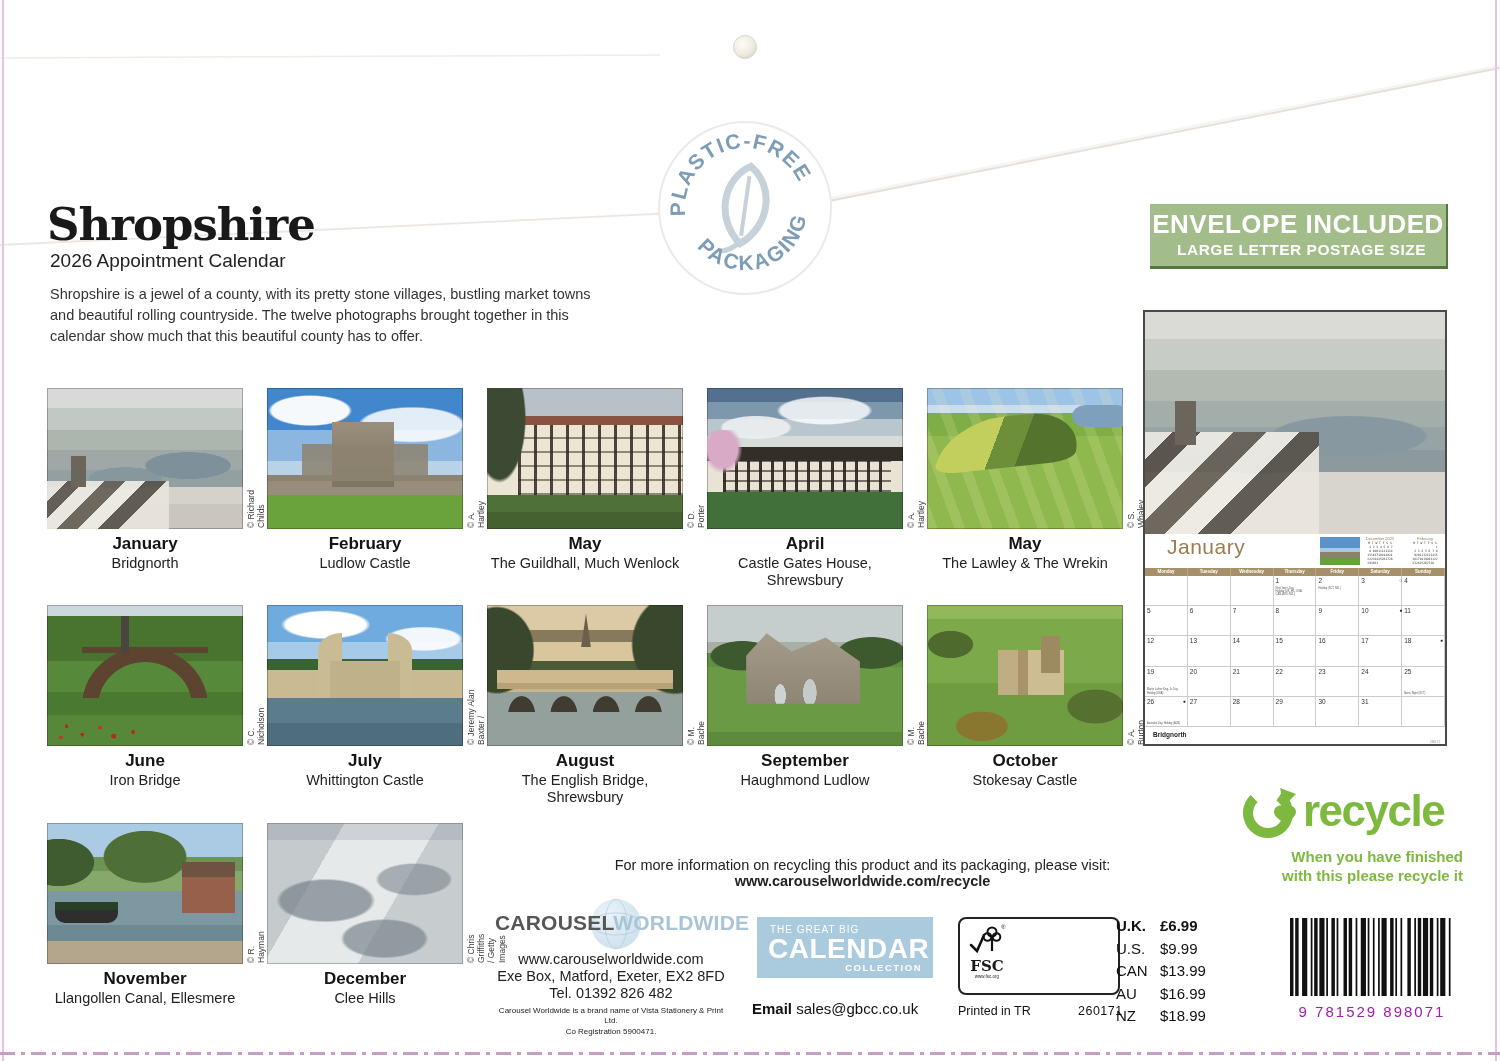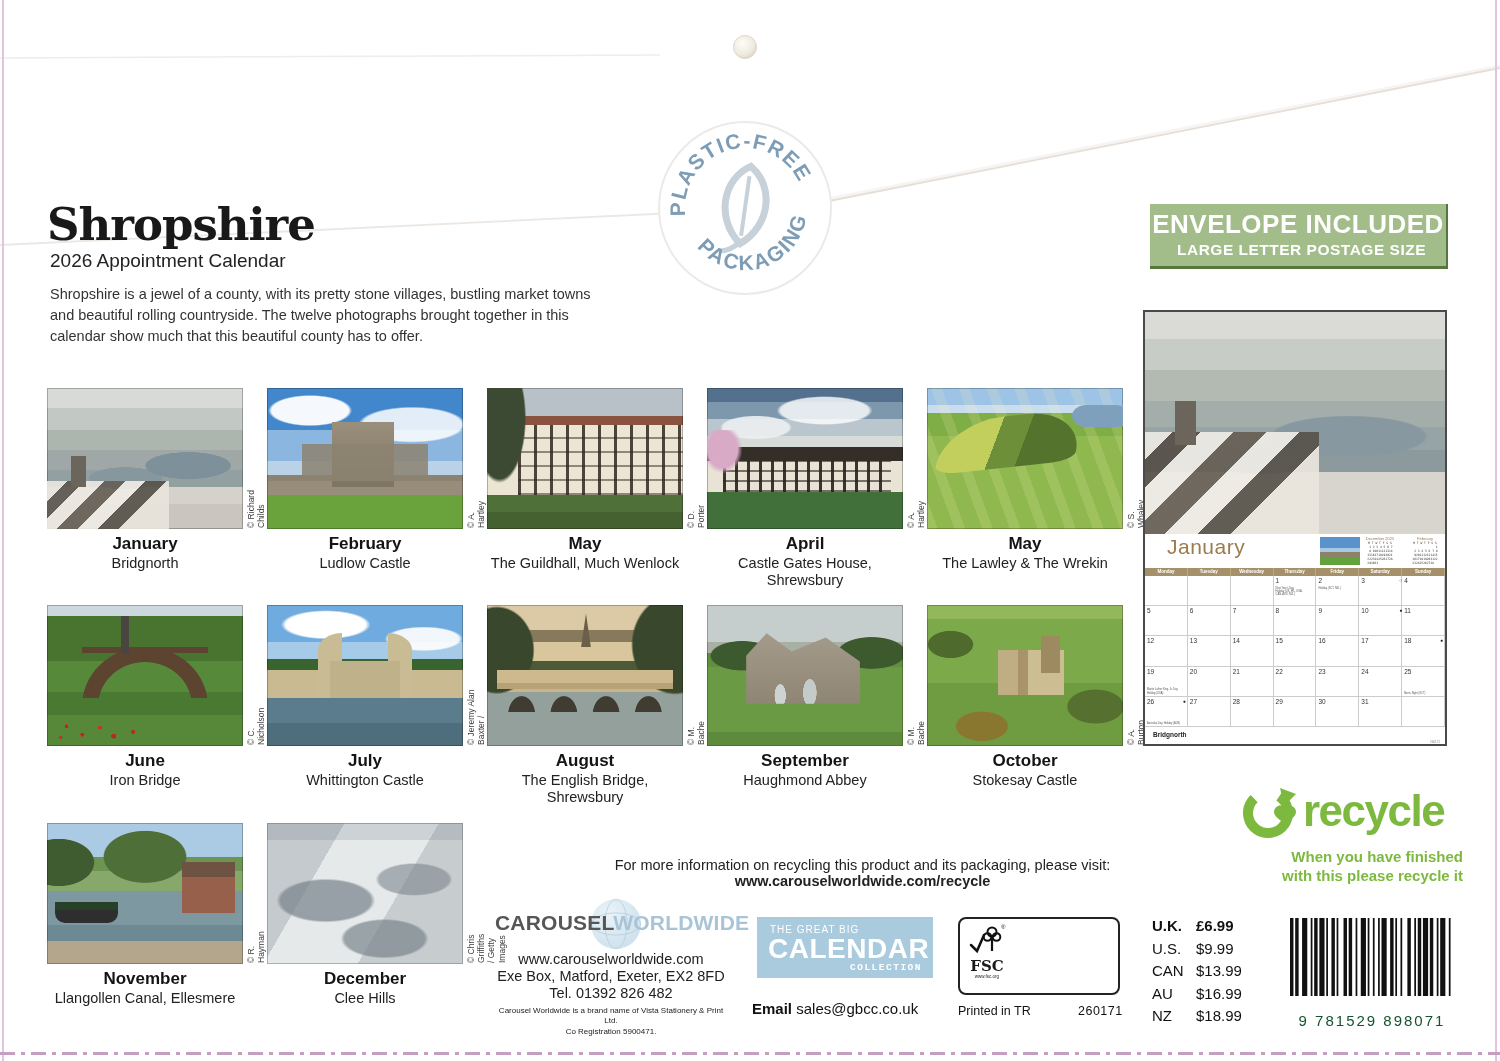--- a/index.html
+++ b/index.html
@@ -165,41 +165,41 @@
   .cw .globe::after{transform:scaleY(.45);}
   .cw .logo{position:relative;font-size:21px;font-weight:800;letter-spacing:.2px;margin-top:8px;}
   .cw .p1{color:#565656;} .cw .p2{color:#a9c4d6;}
   .cw .web{font-size:14.5px;color:#222;margin-top:16px;}
   .cw .addr,.cw .tel{font-size:14.5px;color:#222;margin-top:1px;}
   .cw .legal{font-size:8px;color:#222;margin-top:5px;line-height:1.3;}
 
   .gbcc{left:757px;top:917px;width:176px;height:61px;background:#a9cbdd;color:#fff;}
   .gbcc .t1{font-size:10px;font-weight:400;letter-spacing:1px;margin:7px 0 0 13px;}
   .gbcc .t2{font-size:28px;font-weight:700;letter-spacing:.5px;margin:-2px 0 0 11px;}
-  .gbcc .t3{font-size:9.5px;font-weight:700;letter-spacing:1.5px;text-align:right;margin:-3px 11px 0 0;font-family:Liberation Mono, monospace;}
+  .gbcc .t3{font-size:9.5px;font-weight:700;letter-spacing:1.5px;text-align:right;margin:-3px 11px 0 0;}
   .email{left:752px;top:1000px;font-size:15px;color:#111;}
 
   .fsc{left:958px;top:917px;width:158px;height:74px;border:2px solid #222;border-radius:8px;display:flex;}
   .fsc .left{width:54px;text-align:center;padding-top:4px;}
   .fsc .left .name{font-family:"DejaVu Serif",serif;font-weight:700;font-size:15px;line-height:1;margin-top:-2px;}
   .fsc .left .url{font-size:4.5px;color:#222;}
   .fsc .right{flex:1;text-align:center;padding-top:7px;}
   .fsc .mix{font-size:11px;font-weight:700;}
   .fsc .d{font-size:8px;font-weight:700;line-height:1.15;}
   .fsc .code{font-size:10.5px;font-weight:700;margin-top:4px;}
   .printed{left:958px;top:1004px;font-size:12.5px;color:#111;}
   .itemno{left:1078px;top:1004px;font-size:12.5px;color:#111;letter-spacing:.5px;}
 
-  .prices{left:1152px;top:917px;font-size:15px;color:#111;}
+  .prices{left:1116px;top:917px;font-size:15px;color:#111;}
   .prices .row{display:flex;height:22.5px;}
   .prices .r{width:44px;} .prices .p{}
   .prices .row.b{font-weight:700;}
 
   .barcode{left:1290px;top:918px;width:164px;}
-  .barcode .digits{font-size:15px;letter-spacing:2px;color:#14532d;margin-top:12px;text-align:center;}
+  .barcode .digits{font-size:15px;letter-spacing:2px;color:#a21caf;margin-top:3px;text-align:center;}
 
   
   .panel{left:1143px;top:310px;width:304px;height:436px;border:2px solid #4a4a4a;background:#fff;box-sizing:border-box;}
   .pv{position:absolute;left:0;top:0;width:100%;height:222px;overflow:hidden;
     background:
     radial-gradient(130px 34px at 68% 56%,#8798a0 0 58%,transparent 61%),
     radial-gradient(90px 26px at 38% 66%,#8e9da4 0 58%,transparent 61%),
     linear-gradient(180deg,#dadbd7 0 12%,#c8ccc6 12% 26%,#b3bab2 26% 40%,#a3adaa 40% 52%,#97a4a6 52% 62%,#8c9a9e 62% 72%,#d8d5cf 72% 100%);}
   .pv::before{content:"";position:absolute;left:0;bottom:0;width:58%;height:46%;opacity:.92;
     background:linear-gradient(135deg,#ece9e2 0 10%,#564f47 10% 20%,#efece5 20% 32%,#665f55 32% 44%,#f0ede6 44% 56%,#57524a 56% 68%,#eae6de 68% 100%);}
@@ -347,21 +347,21 @@
           <div class="m">August</div>
           <div class="l">The English Bridge,
 Shrewsbury</div>
         </div>
       </div>
       <div class="tile" style="left: 707px; top: 605px;">
         <div class="photo s8"></div>
         <div class="credit" style="left:199px;top:140px;">© M. Bache</div>
         <div class="cap" style="left:-14px;top:146px;">
           <div class="m">September</div>
-          <div class="l">Haughmond Abbey</div>
+          <div class="l">Haughmond Ludlow</div>
         </div>
       </div>
       <div class="tile" style="left: 927px; top: 605px;">
         <div class="photo s9"></div>
         <div class="credit" style="left:199px;top:140px;">© A. Burton</div>
         <div class="cap" style="left:-14px;top:146px;">
           <div class="m">October</div>
           <div class="l">Stokesay Castle</div>
         </div>
       </div>

